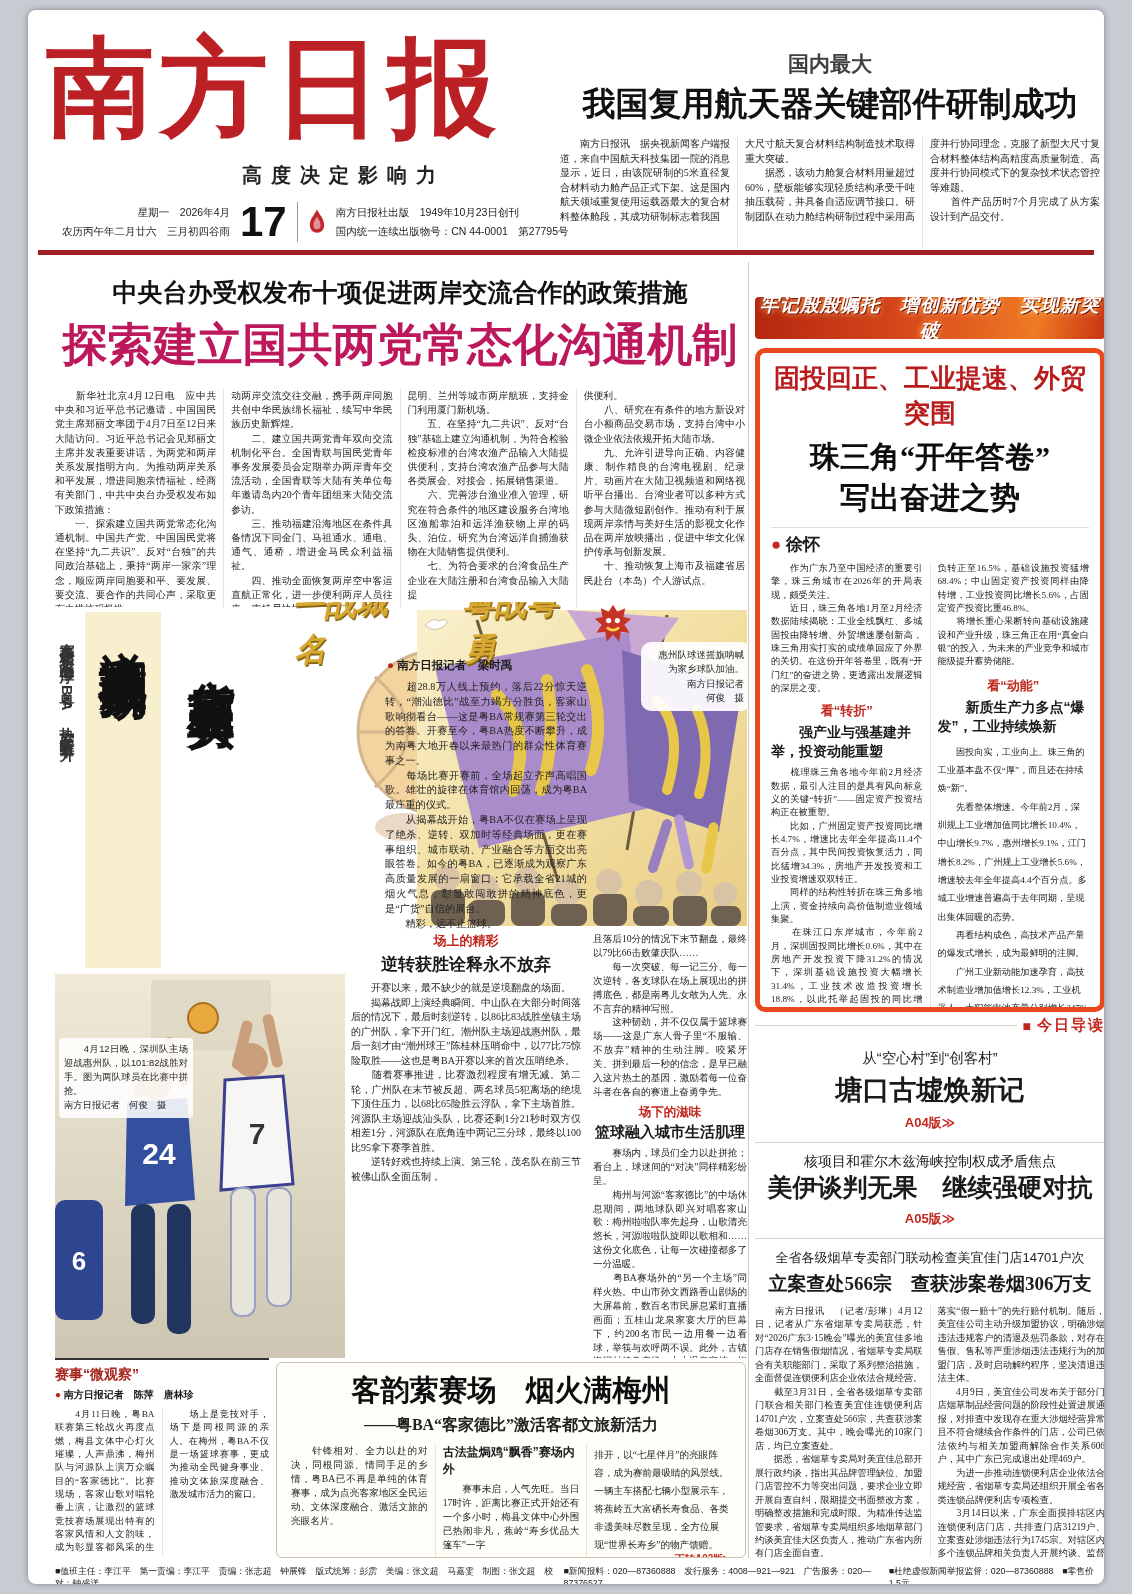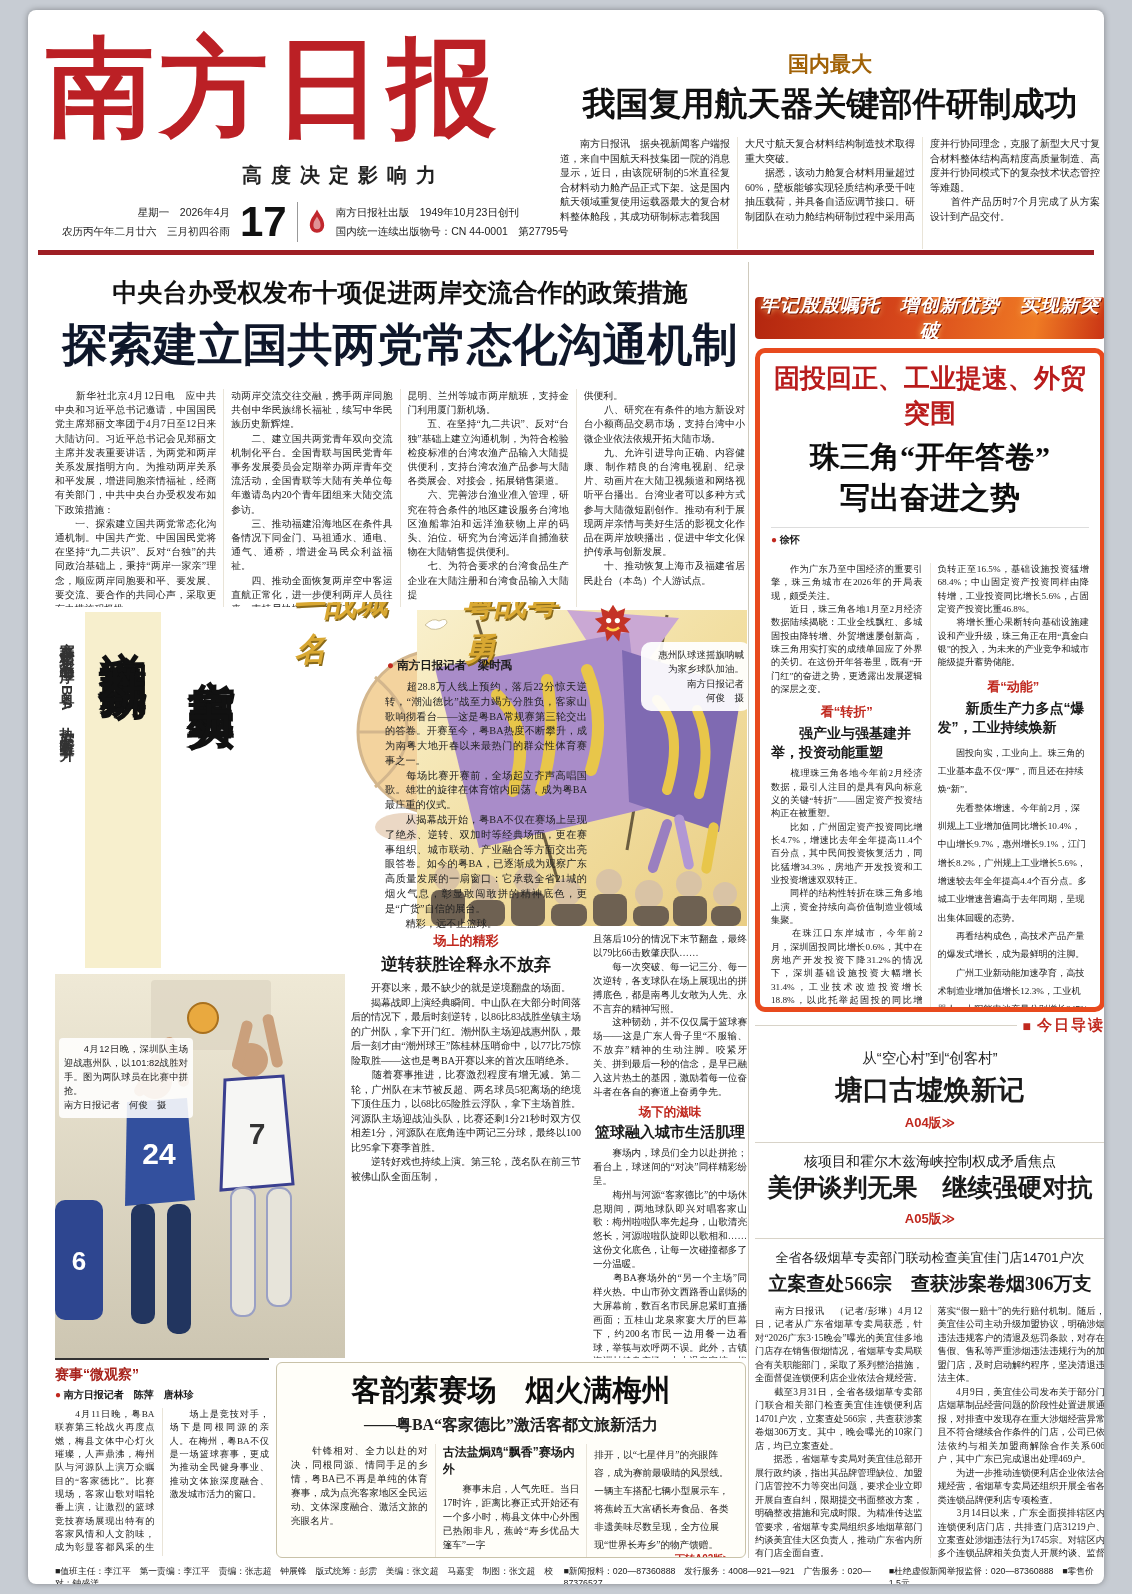--- a/index.html
+++ b/index.html
@@ -47,38 +47,38 @@
           <path d="M10 8 C12 12 14 13 14 18 A4 4 0 1 1 6 18 C6 13 8 12 10 8 Z" fill="#fff" opacity=".5"></path>
         </svg>
     </span>
     <div style="line-height:1.8">
       <div>南方日报社出版　1949年10月23日创刊</div>
       <div>国内统一连续出版物号：CN 44-0001　第27795号</div>
     </div>
   </div>
 
   <div class="abs" style="left:532px;top:40px;width:540px;height:198px">
-    <div class="ctr sans b" style="font-size:21px;color:#a16207">国内最大</div>
+    <div class="ctr sans b" style="font-size:21px;color:#404040">国内最大</div>
     <div class="ctr serif" style="font-size:33px;font-weight:900;color:#111;margin-top:4px">我国复用航天器关键部件研制成功</div>
     <div class="cols" style="margin-top:10px;height:112px">
       <div class="col" style="font-size:10px">　　南方日报讯　据央视新闻客户端报道，来自中国航天科技集团一院的消息显示，近日，由该院研制的5米直径复合材料动力舱产品正式下架。这是国内航天领域重复使用运载器最大的复合材料整体舱段，其成功研制标志着我国</div>
       <div class="col" style="font-size:10px">大尺寸航天复合材料结构制造技术取得重大突破。
 　　据悉，该动力舱复合材料用量超过60%，壁板能够实现轻质结构承受千吨抽压载荷，并具备自适应调节接口。研制团队在动力舱结构研制过程中采用高</div>
       <div class="col" style="font-size:10px">度并行协同理念，克服了新型大尺寸复合材料整体结构高精度高质量制造、高度并行协同模式下的复杂技术状态管控等难题。
 　　首件产品历时7个月完成了从方案设计到产品交付。</div>
     </div>
   </div>
 
   <div class="abs" style="left:10px;top:240px;width:1056px;height:5px;background:#9e1f24"></div>
 
   <div class="abs hairline" style="left:720px;top:252px;width:1px;height:1296px"></div>
 
   <div class="abs" style="left:27px;top:252px;width:690px;height:338px">
     <div class="ctr sans b" style="font-size:25px;color:#111;margin-top:14px">中央台办受权发布十项促进两岸交流合作的政策措施</div>
-    <div class="ctr serif" style="font-size:45px;font-weight:900;color:#0f172a;margin-top:6px">探索建立国共两党常态化沟通机制</div>
+    <div class="ctr serif" style="font-size:45px;font-weight:900;color:#be185d;margin-top:6px">探索建立国共两党常态化沟通机制</div>
     <div class="cols" style="margin-top:14px;height:218px">
       <div class="col" style="font-size:9.8px">　　新华社北京4月12日电　应中共中央和习近平总书记邀请，中国国民党主席郑丽文率团于4月7日至12日来大陆访问。习近平总书记会见郑丽文主席并发表重要讲话，为两党和两岸关系发展指明方向。为推动两岸关系和平发展，增进同胞亲情福祉，经商有关部门，中共中央台办受权发布如下政策措施：
 　　一、探索建立国共两党常态化沟通机制。中国共产党、中国国民党将在坚持“九二共识”、反对“台独”的共同政治基础上，秉持“两岸一家亲”理念，顺应两岸同胞要和平、要发展、要交流、要合作的共同心声，采取更有力措施积极推</div>
       <div class="col" style="font-size:9.8px">动两岸交流交往交融，携手两岸同胞共创中华民族绵长福祉，续写中华民族历史新辉煌。
 　　二、建立国共两党青年双向交流机制化平台。全国青联与国民党青年事务发展委员会定期举办两岸青年交流活动，全国青联等大陆有关单位每年邀请岛内20个青年团组来大陆交流参访。
 　　三、推动福建沿海地区在条件具备情况下同金门、马祖通水、通电、通气、通桥，增进金马民众利益福祉。
 　　四、推动全面恢复两岸空中客运直航正常化，进一步便利两岸人员往来。支持尽快恢复乌鲁木齐、西安、哈尔滨、</div>
       <div class="col" style="font-size:9.8px">昆明、兰州等城市两岸航班，支持金门利用厦门新机场。
 　　五、在坚持“九二共识”、反对“台独”基础上建立沟通机制，为符合检验检疫标准的台湾农渔产品输入大陆提供便利，支持台湾农渔产品参与大陆各类展会、对接会，拓展销售渠道。
 　　六、完善涉台渔业准入管理，研究在符合条件的地区建设服务台湾地区渔船靠泊和远洋渔获物上岸的码头、泊位。研究为台湾远洋自捕渔获物在大陆销售提供便利。
@@ -96,21 +96,21 @@
     <span class="b" style="color:#fff;font-size:19px;letter-spacing:1px;font-style:italic;
                  text-shadow:1px 1px 0 #7c1606,0 0 6px #ffd77a">牢记殷殷嘱托　增创新优势　实现新突破</span>
   </div>
 
   <div class="abs" style="left:727px;top:338px;width:350px;height:664px;border:5px solid #e84a1e;border-radius:10px;
               box-sizing:border-box;background:#fff;padding:8px 11px;overflow:hidden">
     <div class="ctr sans b" style="font-size:26px;color:#b91c1c;">固投回正、工业提速、外贸突围</div>
     <div class="ctr serif" style="font-size:30px;font-weight:900;color:#0d0d0d;margin-top:6px">珠三角“开年答卷”</div>
     <div class="ctr serif" style="font-size:30px;font-weight:900;color:#0d0d0d">写出奋进之势</div>
     <div style="border-top:1px solid #ddd;margin:8px 0 5px"></div>
-    <div style="font-size:10px;font-weight:bold;margin-bottom:16px">
+    <div style="font-size:17px;font-weight:bold;margin-bottom:6px">
       <span class="red">●</span>
       <span>徐怀</span>
     </div>
     <div class="cols" style="height:520px">
       <div style="overflow:hidden">
         <div class="col" style="font-size:9.2px">　　作为广东乃至中国经济的重要引擎，珠三角城市在2026年的开局表现，颇受关注。
 　　近日，珠三角各地1月至2月经济数据陆续揭晓：工业全线飘红、多城固投由降转增、外贸增速屡创新高，珠三角用实打实的成绩单回应了外界的关切。在这份开年答卷里，既有“开门红”的奋进之势，更透露出发展逻辑的深层之变。</div>
         <div class="ctr b red" style="font-size:13px;margin:7px 0 3px">看“转折”</div>
         <div class="sans b" style="font-size:14px;line-height:1.35;margin-bottom:5px">　　强产业与强基建并举，投资动能重塑</div>
         <div class="col" style="font-size:9.2px">　　梳理珠三角各地今年前2月经济数据，最引人注目的是具有风向标意义的关键“转折”——固定资产投资结构正在被重塑。

